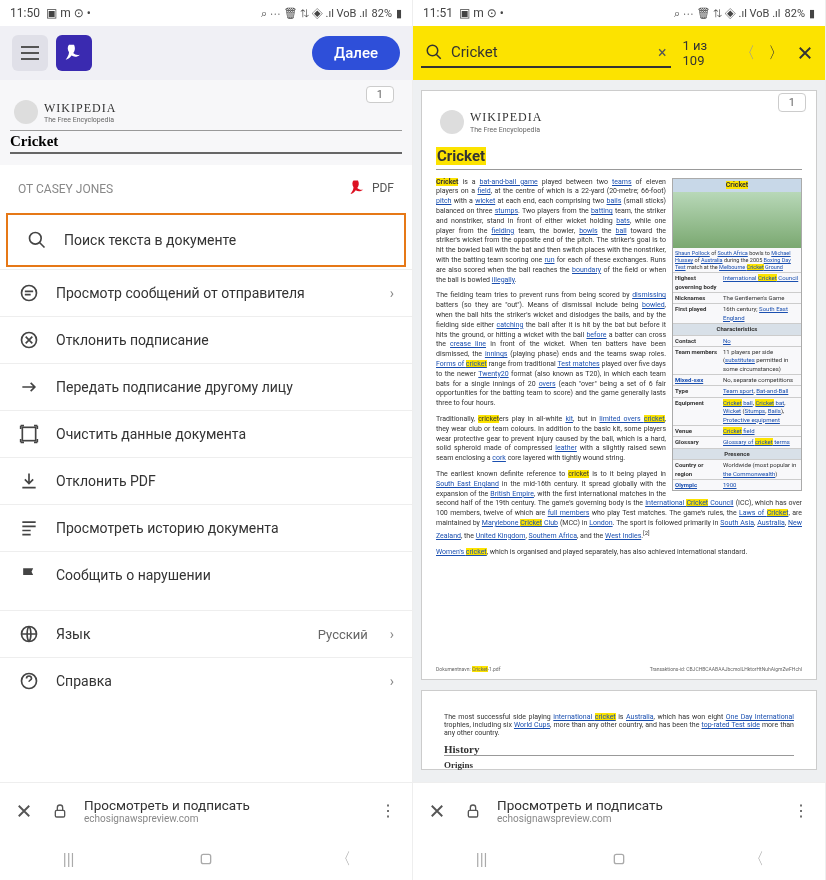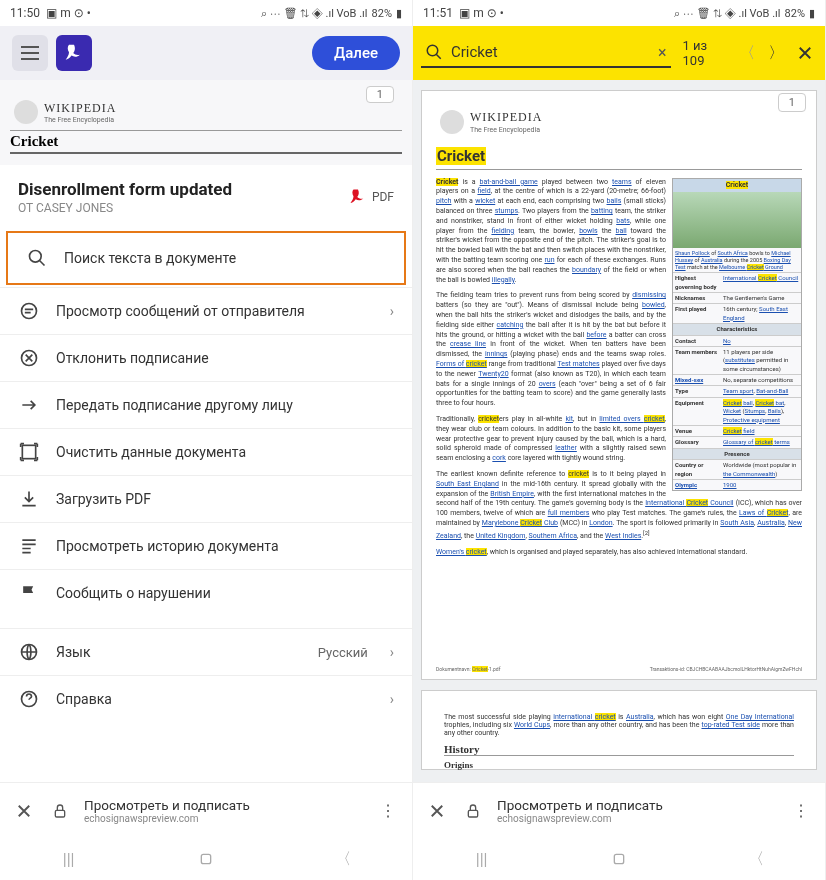--- a/index.html
+++ b/index.html
@@ -115,21 +115,20 @@
         <div class="wiki-title">WIKIPEDIA</div>
         <div class="wiki-sub">The Free Encyclopedia</div>
       </div>
     </div>
     <div class="cricket-title">Cricket</div>
   </div>
 
   <div class="sheet">
     <div class="sheet-header">
       <div>
-        <div class="sheet-h1">Disenrollment form updated</div>
         <div class="sheet-sub">ОТ CASEY JONES</div>
       </div>
       <div class="pdf-badge">
         <svg width="18" height="18" viewBox="0 0 24 24" fill="none" stroke="currentColor" stroke-width="2">
             <path d="M12 2c2 4 1 8-1 10 2 2 5 3 8 2-3 3-7 3-10 1-2 3-5 5-7 5 2-3 4-6 4-9-2-3-2-7 0-9h6z" fill="#d12" stroke="none"></path>
           </svg>
         <span>PDF</span>
       </div>
     </div>
 
@@ -182,21 +181,21 @@
         </div>
       <div class="menu-label">Очистить данные документа</div>
     </div>
 
     <div class="menu-item">
       <div class="menu-icon">
           <svg width="20" height="20" viewBox="0 0 24 24" fill="none" stroke="currentColor" stroke-width="2">
             <path d="M12 3v12m-5-5 5 5 5-5M4 20h16"></path>
           </svg>
         </div>
-      <div class="menu-label">Загрузить PDF</div>
+      <div class="menu-label">Отклонить PDF</div>
     </div>
 
     <div class="menu-item">
       <div class="menu-icon">
           <svg width="20" height="20" viewBox="0 0 24 24" fill="none" stroke="currentColor" stroke-width="2">
             <path d="M4 5h16M4 10h16M4 15h10M4 20h10"></path>
           </svg>
         </div>
       <div class="menu-label">Просмотреть историю документа</div>
     </div>

